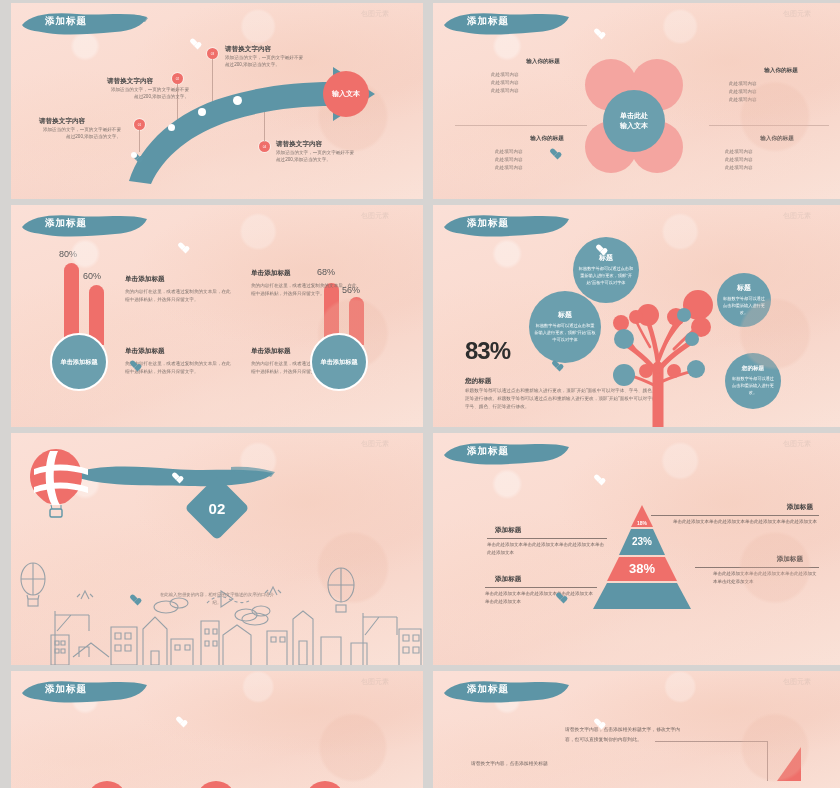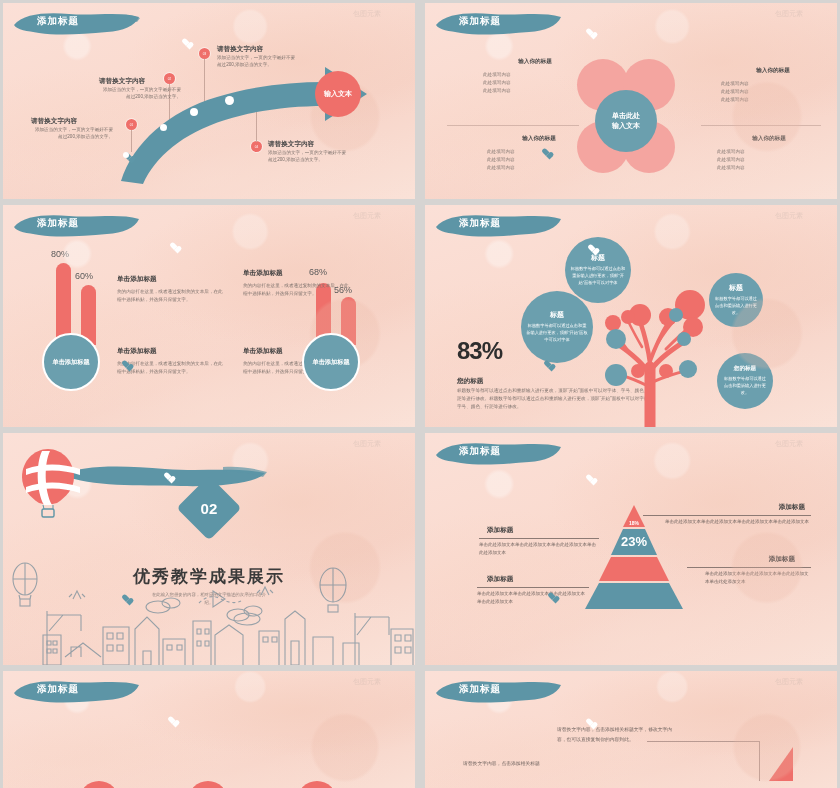--- a/index.html
+++ b/index.html
@@ -7,21 +7,21 @@
   body {
     background:#d6d4d2;
     font-family:"Liberation Sans","DejaVu Sans",sans-serif;
   }
   .grid {
     width:840px; height:560px;
     display:grid;
     grid-template-columns:412px 412px;
     grid-template-rows:196px 222px 232px 132px;
     gap:6px 10px;
-    padding:3px 3px 0 3px;
+    padding:3px 3px 0 11px;
   }
   .slide {
     position:relative; overflow:hidden;
     background:
       radial-gradient(ellipse 60% 50% at 72% 30%, rgba(244,203,186,.55), rgba(0,0,0,0) 70%),
       radial-gradient(ellipse 50% 45% at 20% 65%, rgba(248,214,200,.5), rgba(0,0,0,0) 70%),
       radial-gradient(ellipse 70% 60% at 50% 90%, rgba(250,222,211,.6), rgba(0,0,0,0) 75%),
       linear-gradient(160deg,#fbe0d7 0%,#fadbd0 35%,#f7d4c8 65%,#fae2d8 100%);
   }
   .slide::after{
@@ -388,21 +388,20 @@
         <path d="M196 58 q10 -10 22 -4 t20 2" stroke-dasharray="3 3"></path>
         <path d="M210 46 l12 8 l-12 8 z"></path>
         <path d="M70 54 l4 -8 l4 8 M66 52 l3 -3 M82 52 l-3 -3"></path>
         <path d="M258 50 l4 -8 l4 8 M254 48 l3 -3 M270 48 l-3 -3"></path>
       </g>
     </svg>
 
     <div class="diamond" style="left:183px;top:52px;z-index:4;">
       <span>02</span>
     </div>
-    <div class="s5t" style="left:50%;top:132px;transform:translateX(-50%);z-index:4;">优秀教学成果展示</div>
     <div class="s5s" style="left:50%;top:158px;transform:translateX(-50%);z-index:4;">在此输入您想要的内容，相对应的文字描述的次序的口语介绍。</div>
   </div>
 
   <div class="slide">
     <div class="brush">
       <svg viewBox="0 0 132 30" preserveAspectRatio="none">
         <path d="M3 16 C12 5,34 3,58 5 C84 7,108 2,128 8 C124 17,112 22,96 23 C72 25,48 27,28 24 C16 22,6 21,3 16 Z" fill="#5d95a6"></path>
       </svg>
       <div class="btxt">添加标题</div>
     </div>
@@ -410,21 +409,22 @@
     <div class="heart hw" style="left:160px;top:42px;"></div>
     <div class="heart ht" style="left:122px;top:160px;"></div>
 
     <svg style="position:absolute;left:132px;top:72px;width:154px;height:106px;z-index:2;" viewBox="0 0 154 106">
       <path d="M77 0 L88 22 L66 22 Z" fill="#ef6f6a"></path>
       <path d="M66 24 L88 24 L100 50 L54 50 Z" fill="#5d95a6"></path>
       <path d="M54 52 L100 52 L112 76 L42 76 Z" fill="#ef6f6a"></path>
       <path d="M42 78 L112 78 L126 104 L28 104 Z" fill="#5d95a6"></path>
     </svg>
     <div class="plev" style="left:132px;top:84px;width:154px;height:12px;font-size:5px;z-index:3;">18%</div>
-    <div class="plev" style="left:132px;top:98px;width:154px;height:20px;font-size:13px;z-index:3;">23%</div>
+    <div class="plev" style="left:132px;top:98px;width:154px;height:20px;font-size:10px;z-index:3;">23%</div>
+    <div class="plev" style="left:132px;top:124px;width:154px;height:22px;font-size:13px;z-index:3;">38%</div>
 
     <div class="s6h" style="left:62px;top:93px;">添加标题</div>
     <div class="s6rule" style="left:54px;top:105px;width:120px;"></div>
     <div class="s6p" style="left:54px;top:108px;width:120px;text-align:left;">单击此处添加文本单击此处添加文本单击此处添加文本单击此处添加文本</div>
 
     <div class="s6h" style="left:62px;top:142px;">添加标题</div>
     <div class="s6rule" style="left:52px;top:154px;width:112px;"></div>
     <div class="s6p" style="left:52px;top:157px;width:112px;">单击此处添加文本单击此处添加文本单击此处添加文本单击此处添加文本</div>
 
     <div class="s6h" style="right:32px;top:70px;">添加标题</div>

